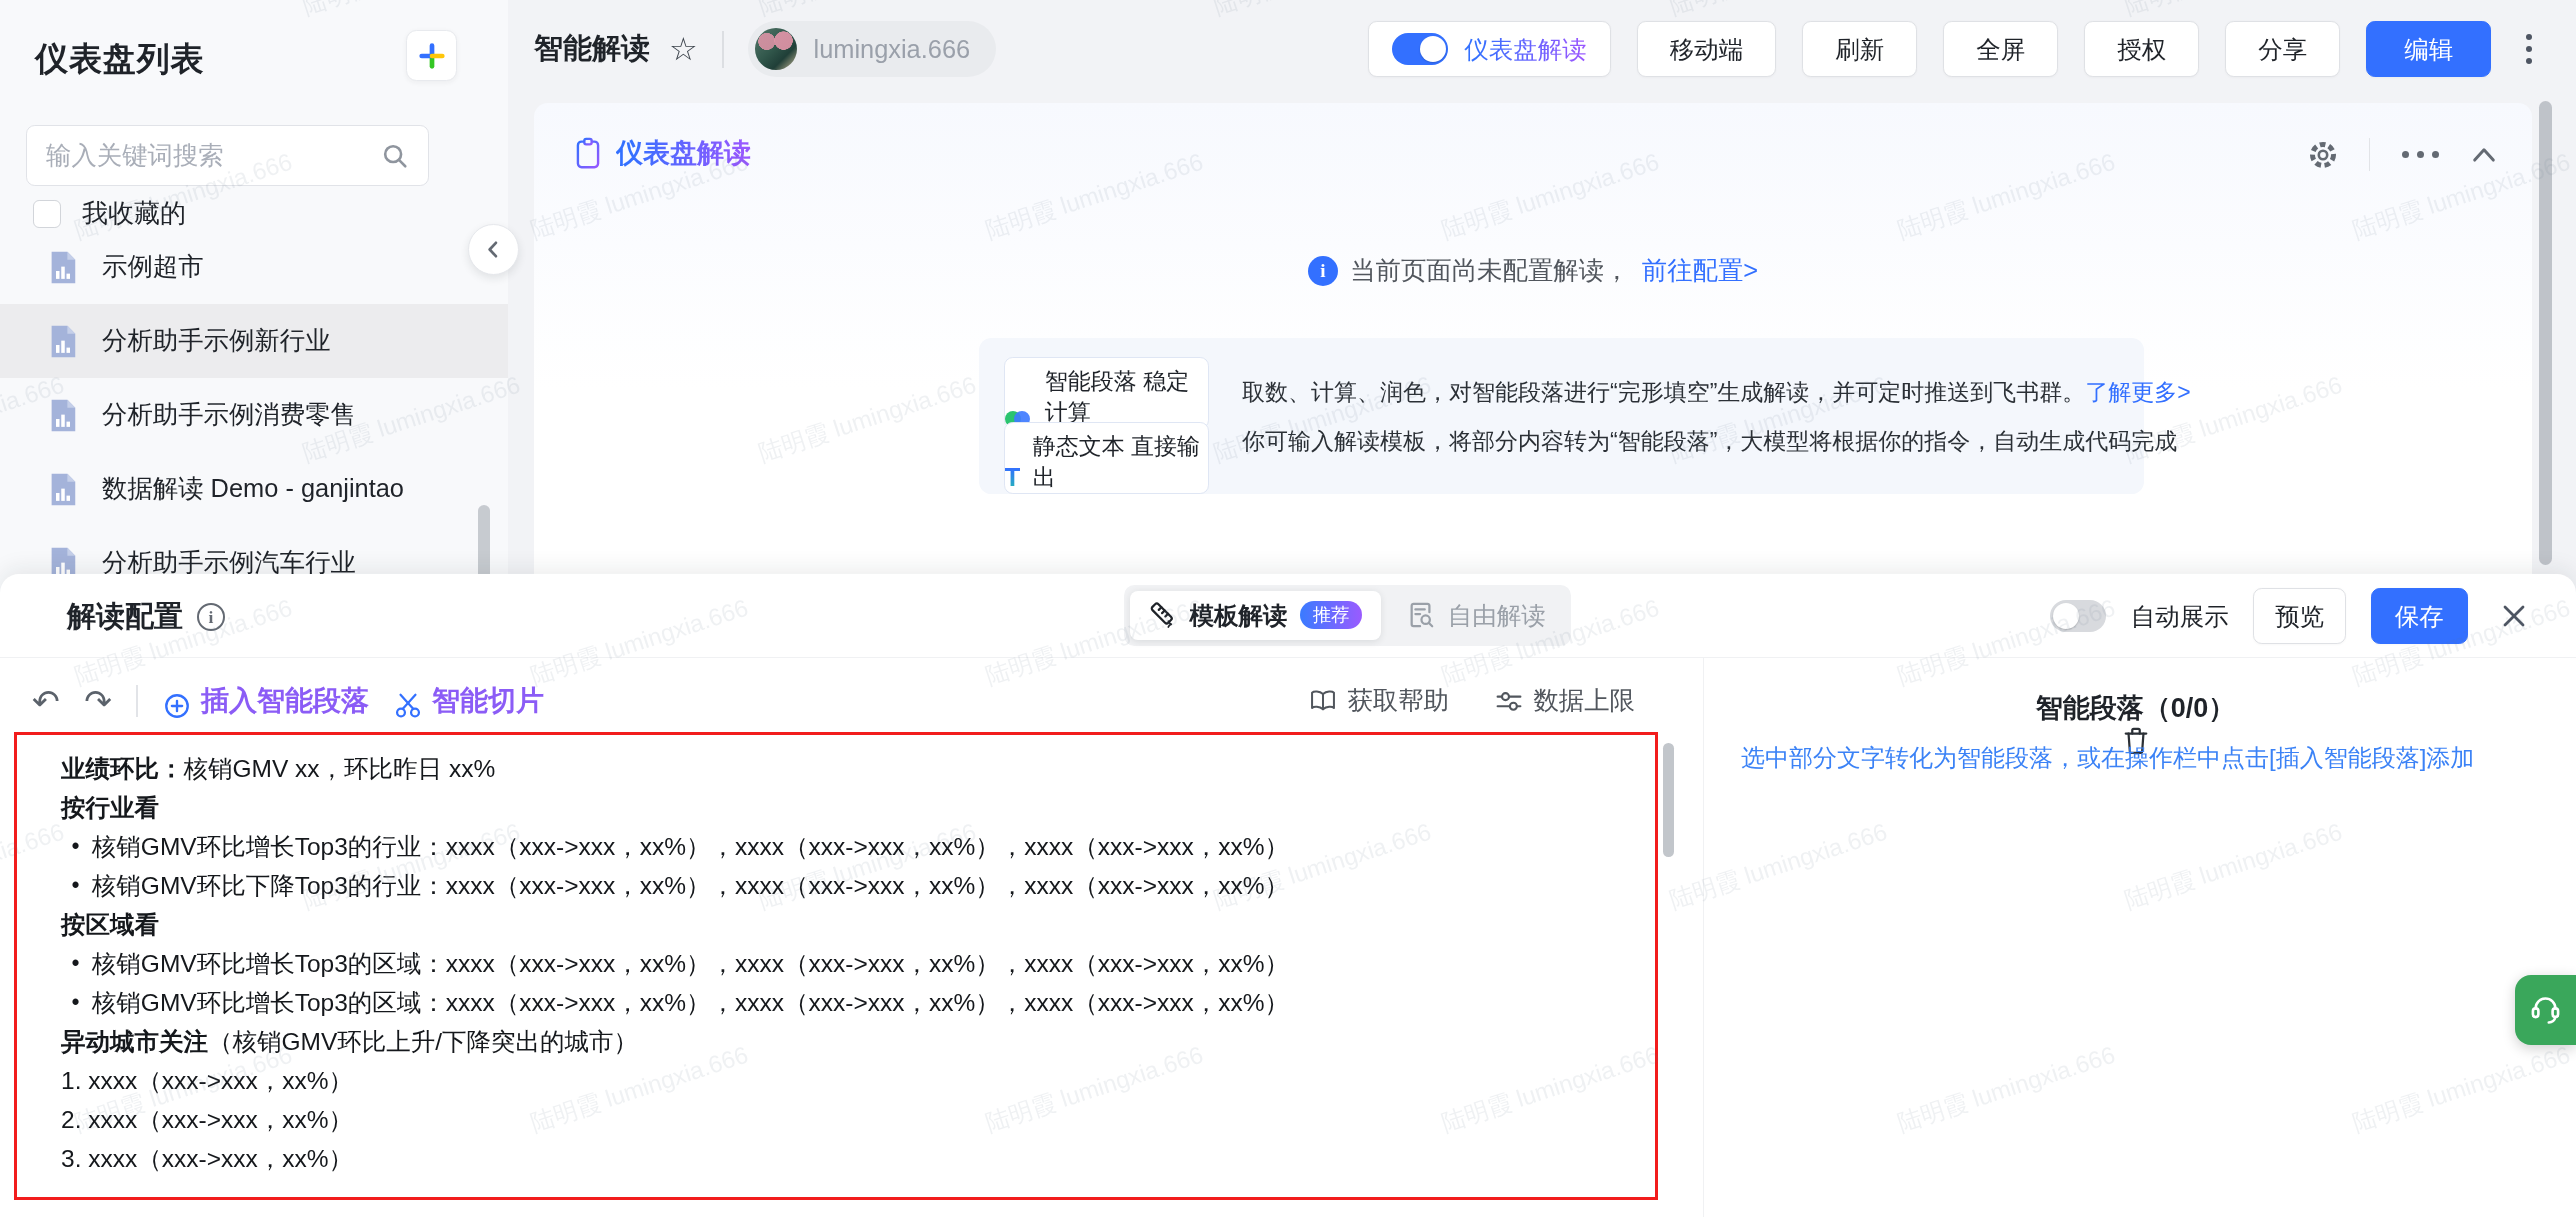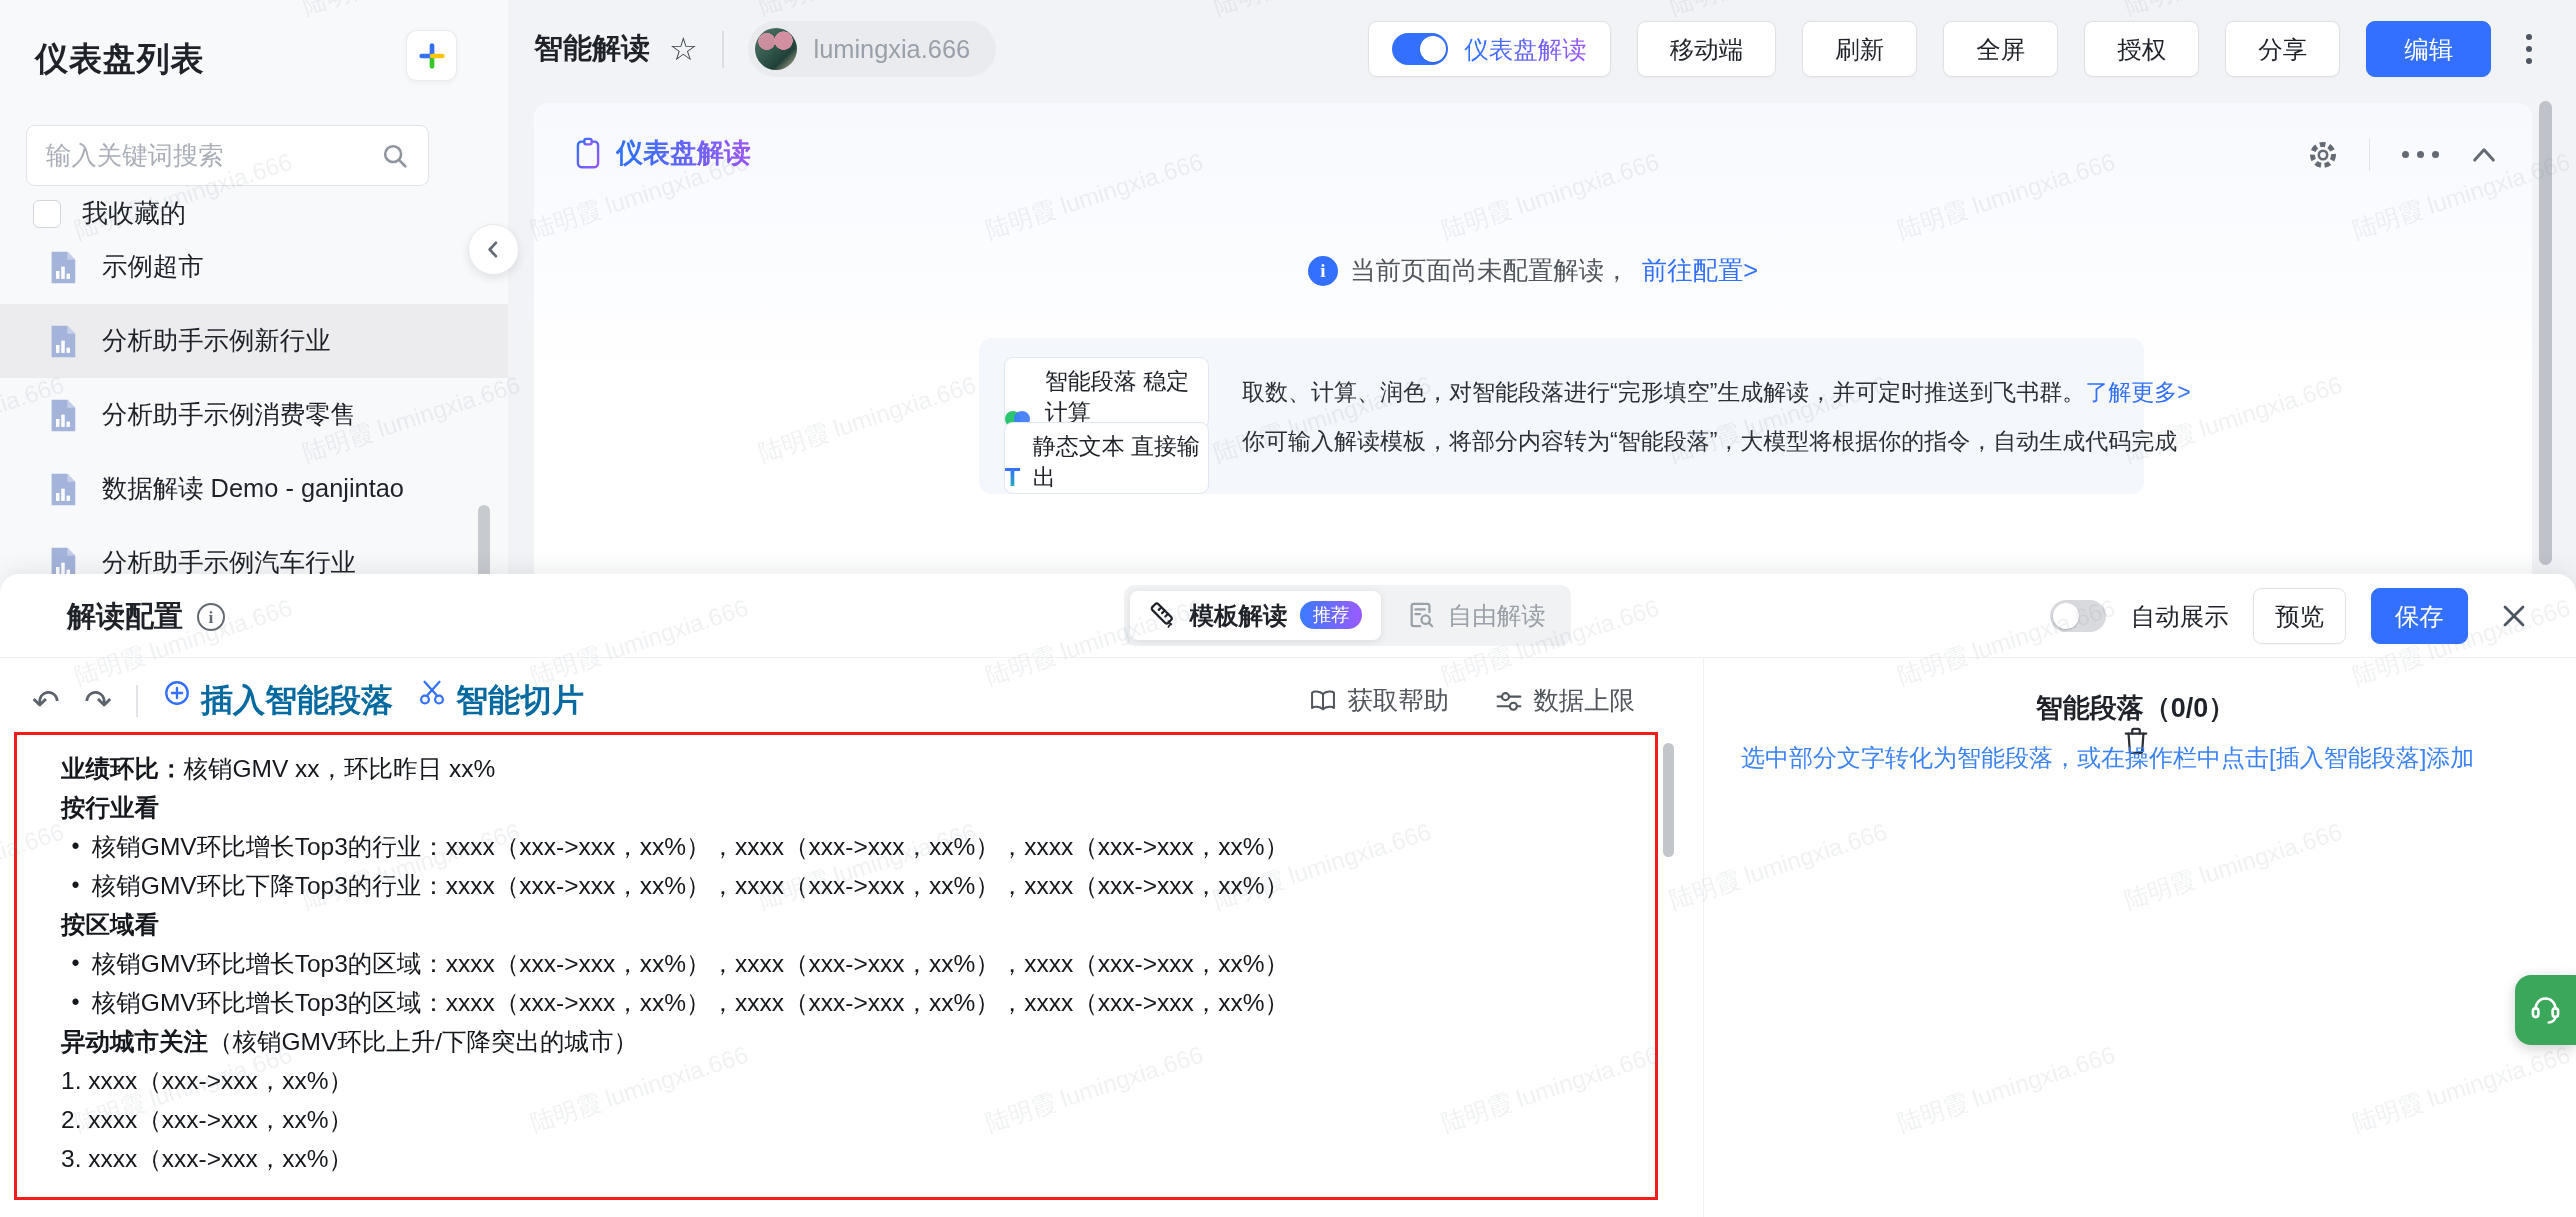--- a/index.html
+++ b/index.html
@@ -129,21 +129,21 @@
   .auto-label{ font-size:24.5px; }
   .sc-close{ margin-left:8.8px; cursor:pointer; display:flex;}
 
   
   .editor{ position:absolute; left:0; top:84px; width:1704px; height:560px;
            border-right:0.9px solid #f0f1f3;}
   .editor-toolbar{ position:absolute; left:32px; top:23px; height:40px; display:flex;
                    align-items:center; gap:24.5px;}
   .tool-glyph{ font-size:33px; color:#5b626b; cursor:pointer; line-height:1;}
   .tool-div{ width:1.8px; height:32px; background:#e2e4e8;}
-  .tool-blue{ display:flex; align-items:flex-start; gap:10.5px; color:#0369a1; font-size:32px;
+  .tool-blue{ display:flex; align-items:flex-end; gap:10.5px; color:#8b5cf6; font-size:28px;
               cursor:pointer; font-weight:600;}
   .editor-tools-right{ position:absolute; right:68px; top:23px; height:40px; display:flex;
                        align-items:center; gap:46px; color:#51565d; font-size:25.4px;}
   .tool-gray{ display:flex; align-items:center; gap:10.5px; cursor:pointer;}
   .editor-redbox{ position:absolute; left:14px; top:74px; width:1644px; height:468px;
                   border:3.5px solid #f21c1c; background:#fff; z-index:45;}
   .editor-content{ padding:14px 26px 0 44px; }
   .eline{ height:39px; line-height:39px; font-size:24.5px; color:#15181c; white-space:nowrap;
           display:flex; align-items:center;}
   .eline b{ font-weight:700; }

